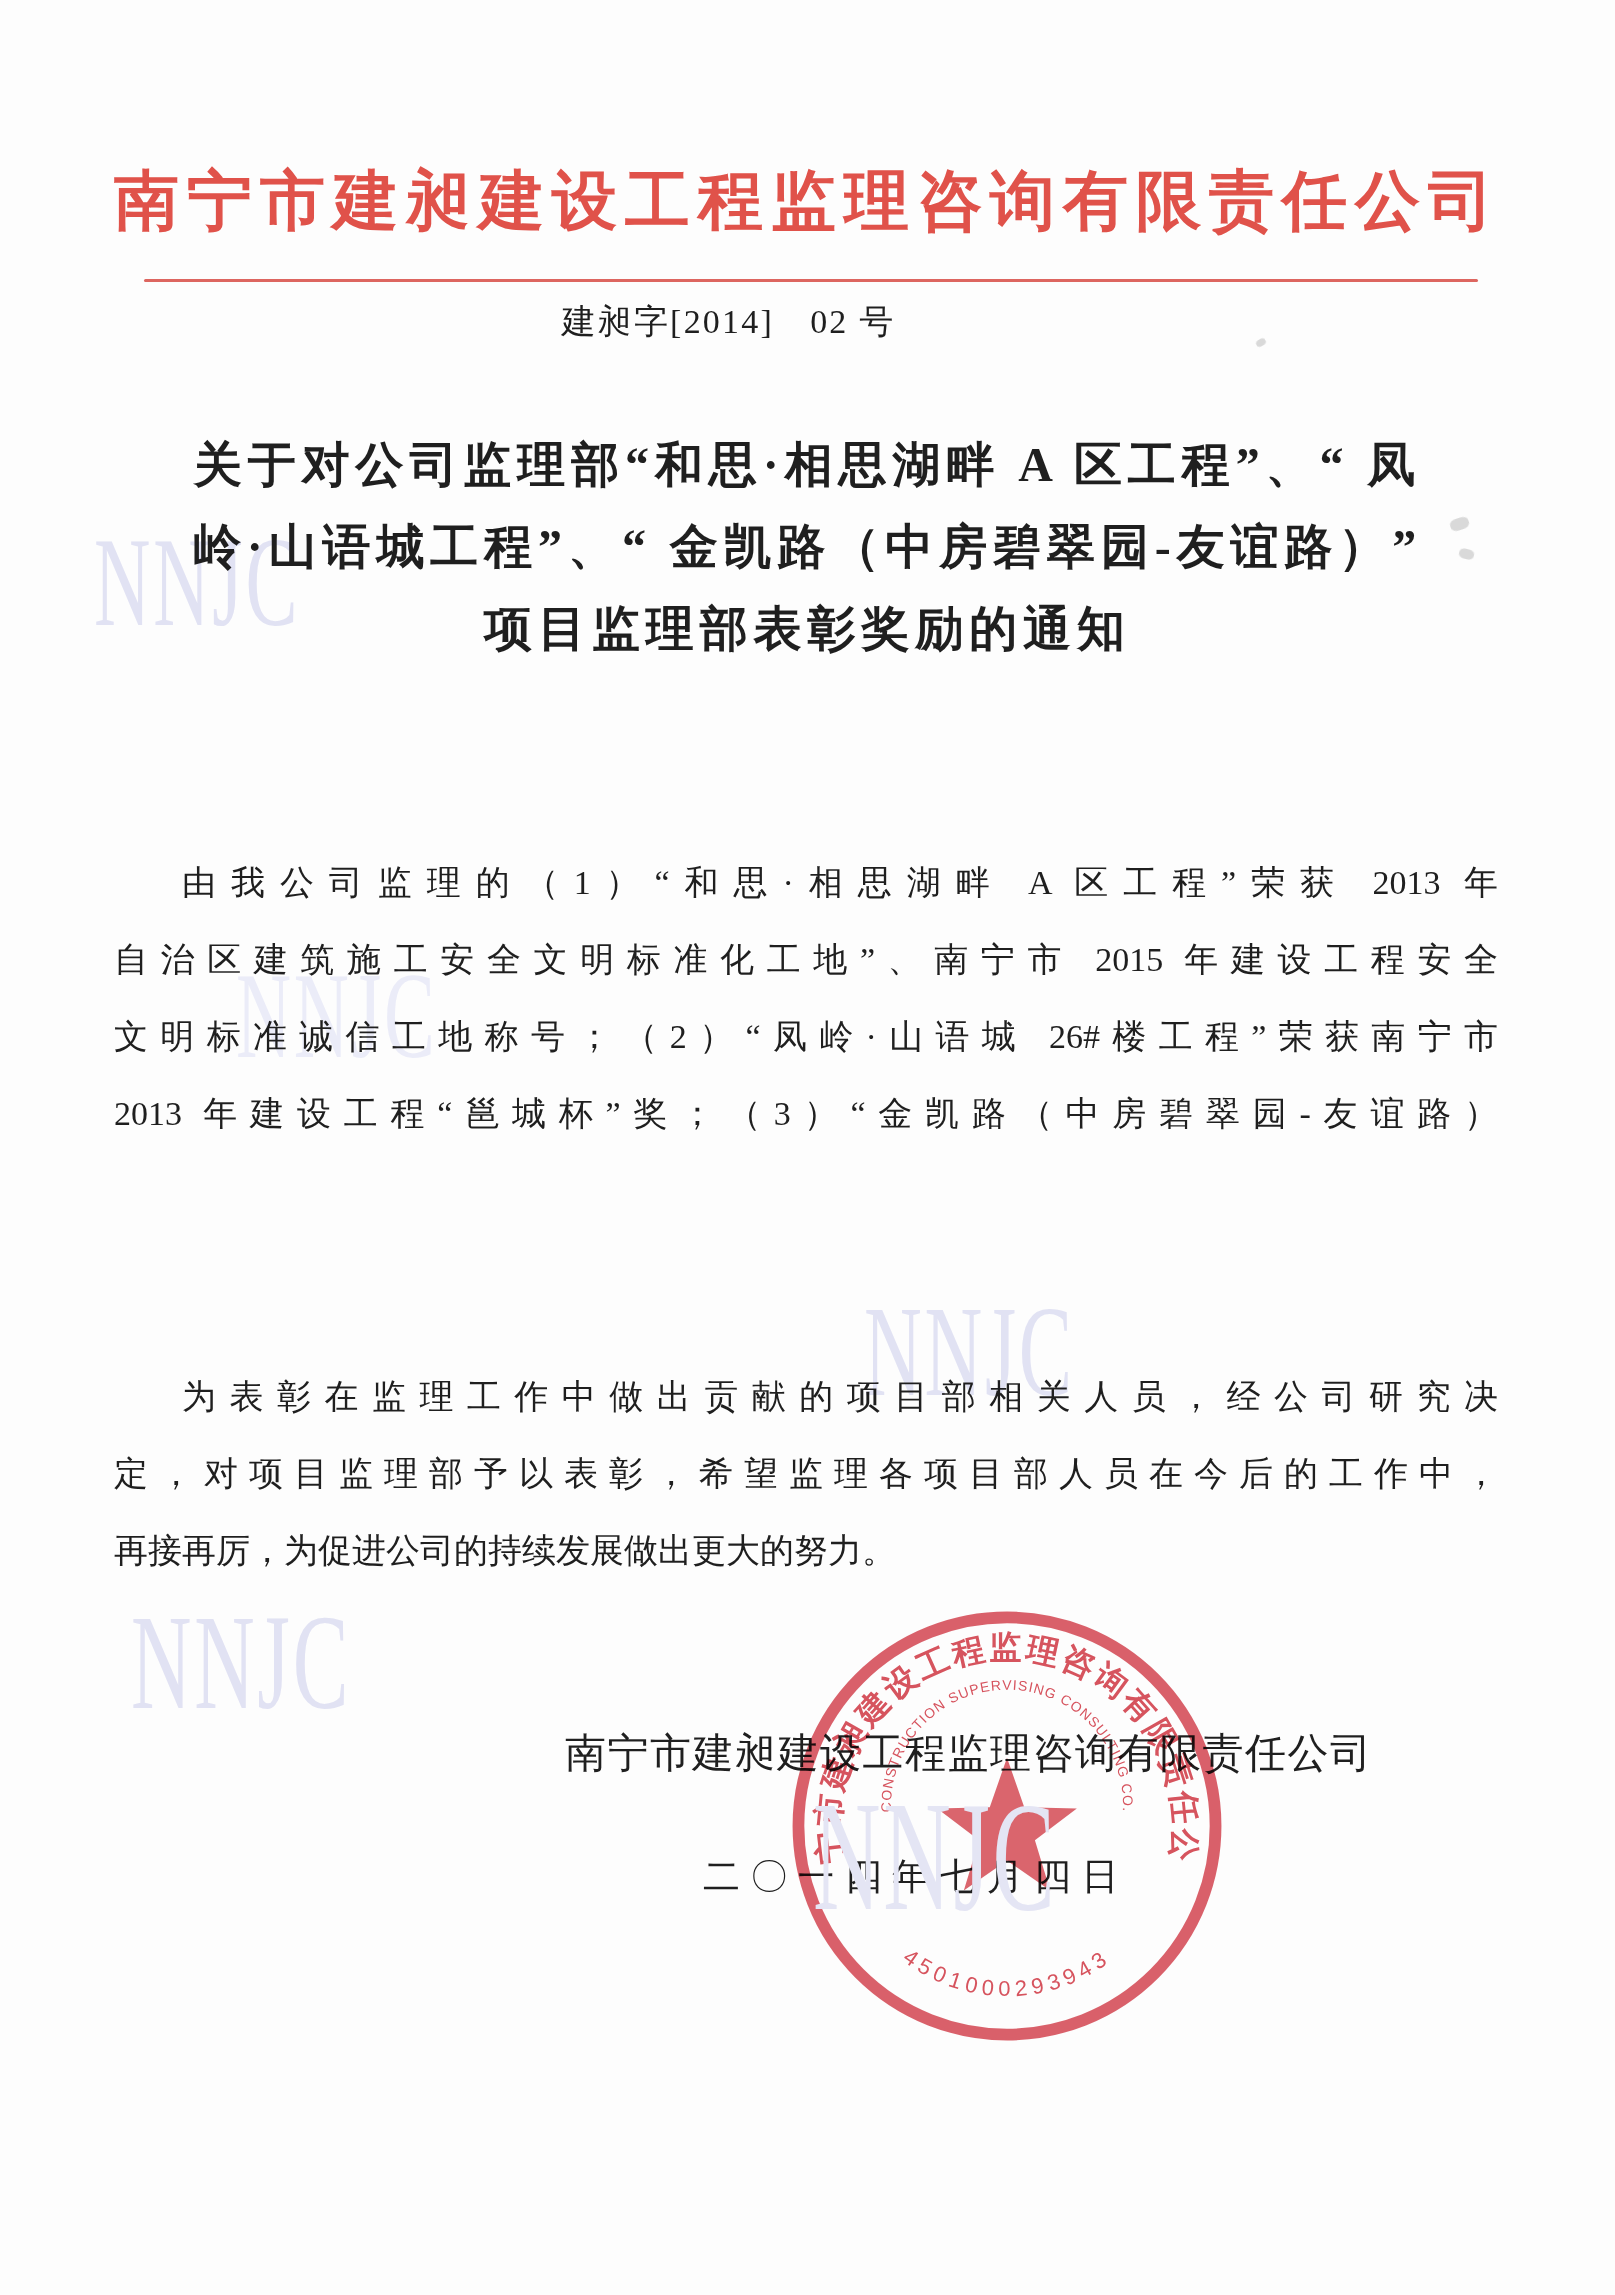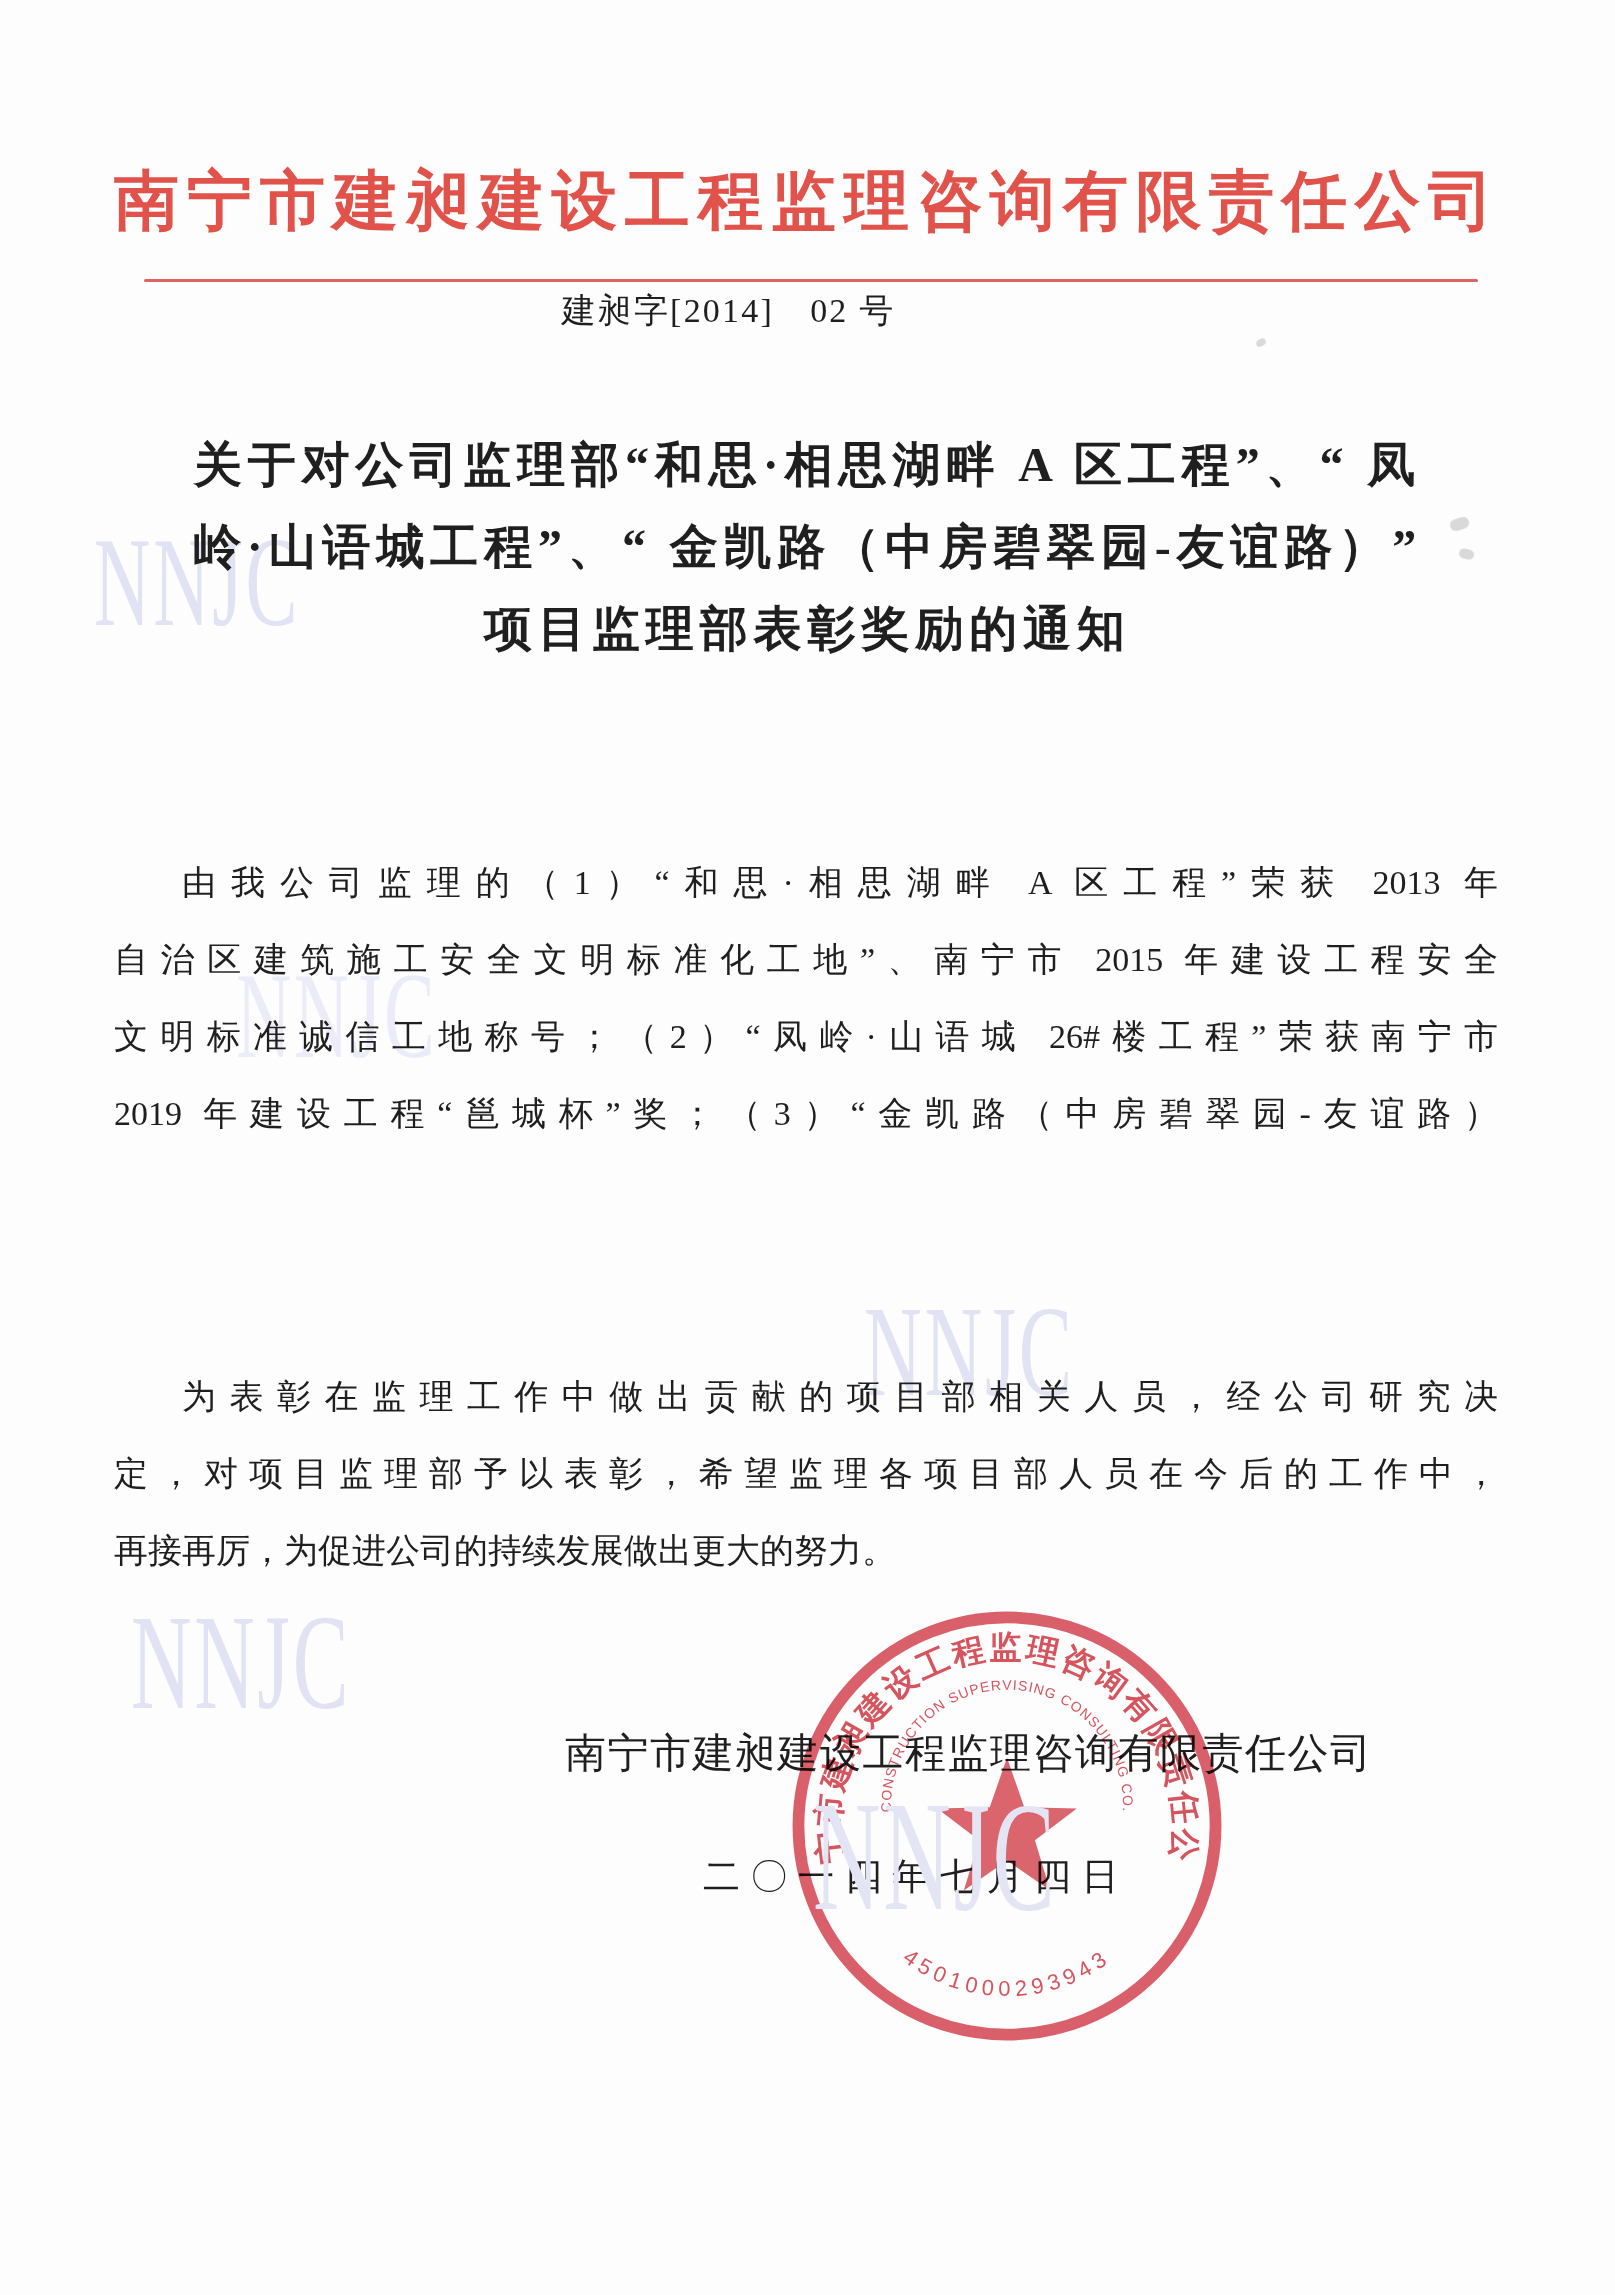--- a/index.html
+++ b/index.html
@@ -9,21 +9,21 @@
   }
   .header-title{
     position:absolute;top:157px;left:0;width:1615px;text-align:center;
     font-size:65px;letter-spacing:8px;color:#e0524a;font-weight:600;white-space:nowrap;
   }
   .red-rule{
     position:absolute;top:279px;left:144px;width:1334px;height:2.9px;
     background:#dd6660;border-radius:1.5px;
   }
   .doc-number{
-    position:absolute;top:288px;left:0;width:1457px;text-align:center;
+    position:absolute;top:299px;left:0;width:1457px;text-align:center;
     font-size:34px;letter-spacing:2.2px;white-space:pre;
   }
   .title-block{
     position:absolute;top:424px;left:88px;width:1439px;text-align:center;
     font-size:48px;font-weight:bold;line-height:82px;letter-spacing:5.9px;
   }
   .body-par{
     position:absolute;left:114px;width:1384px;
     font-size:34px;line-height:77px;
   }
@@ -71,21 +71,21 @@
   <div class="title-block">
     <div>关于对公司监理部“和思·相思湖畔 A 区工程”、“ 凤</div>
     <div>岭·山语城工程”、“ 金凯路（中房碧翠园-友谊路）”</div>
     <div>项目监理部表彰奖励的通知</div>
   </div>
 
   <div class="body-par" style="top:844px;">
     <div class="line fill indent">由我公司监理的（1）“和思·相思湖畔 A 区工程”荣获 2013 年</div>
     <div class="line fill">自治区建筑施工安全文明标准化工地”、南宁市 2015 年建设工程安全</div>
     <div class="line fill">文明标准诚信工地称号；（2）“凤岭·山语城 26#楼工程”荣获南宁市</div>
-    <div class="line fill">2019 年建设工程“邕城杯”奖；（3）“金凯路（中房碧翠园-友谊路）</div>
+    <div class="line fill">2013 年建设工程“邕城杯”奖；（3）“金凯路（中房碧翠园-友谊路）</div>
   </div>
 
   <div class="body-par" style="top:1358px;">
     <div class="line fill indent">为表彰在监理工作中做出贡献的项目部相关人员，经公司研究决</div>
     <div class="line fill">定，对项目监理部予以表彰，希望监理各项目部人员在今后的工作中，</div>
     <div class="line">再接再厉，为促进公司的持续发展做出更大的努力。</div>
   </div>
 
   <div class="sig-company">南宁市建昶建设工程监理咨询有限责任公司</div>
   <div class="sig-date">二〇一四年七月四日</div>

